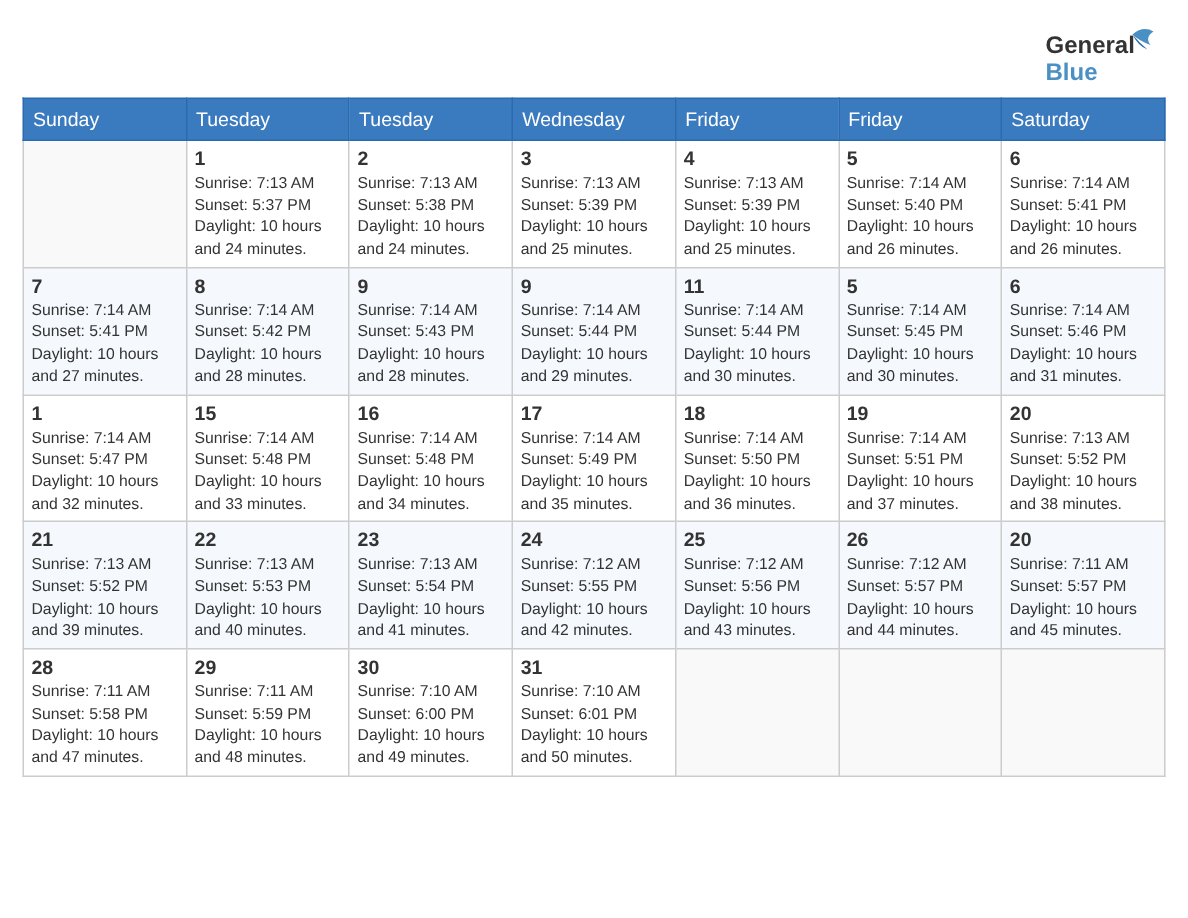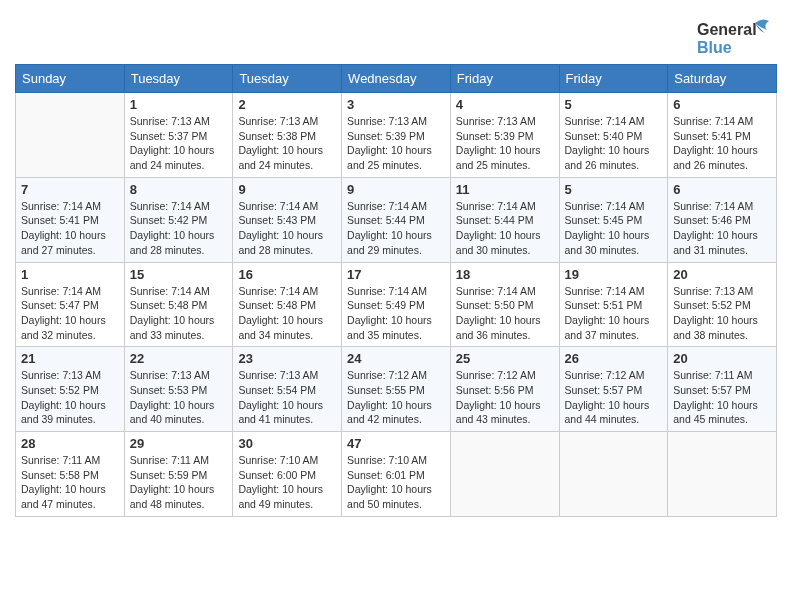--- a/index.html
+++ b/index.html
@@ -304,21 +304,21 @@
 Sunset: 5:59 PM
 Daylight: 10 hours and 48 minutes.</div>
           </td>
           <td>
             <div class="day-number">30</div>
             <div class="day-info" style="white-space: pre-line;">Sunrise: 7:10 AM
 Sunset: 6:00 PM
 Daylight: 10 hours and 49 minutes.</div>
           </td>
           <td>
-            <div class="day-number">47</div>
+            <div class="day-number">31</div>
             <div class="day-info" style="white-space: pre-line;">Sunrise: 7:10 AM
 Sunset: 6:01 PM
 Daylight: 10 hours and 50 minutes.</div>
           </td>
           <td class="empty"></td>
           <td class="empty"></td>
           <td class="empty"></td>
         </tr>
       </tbody>
   </table>

